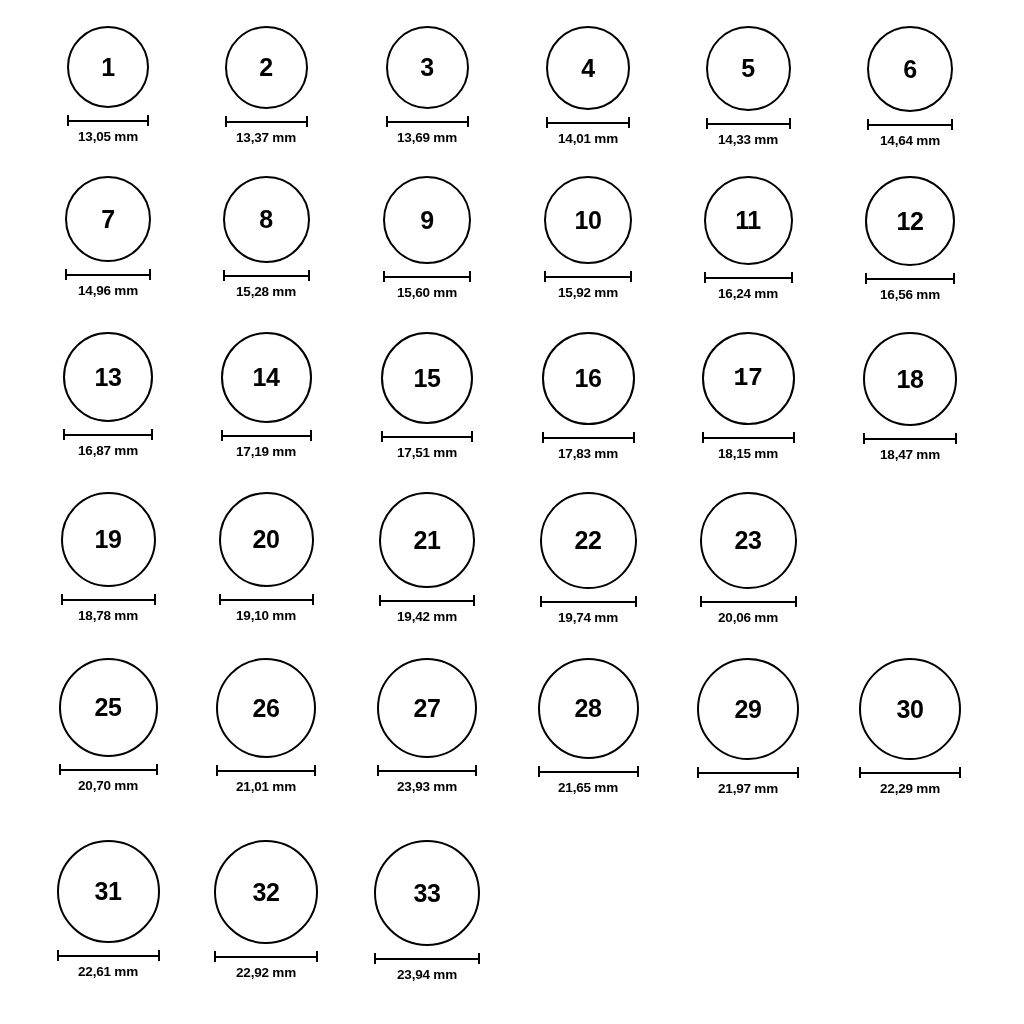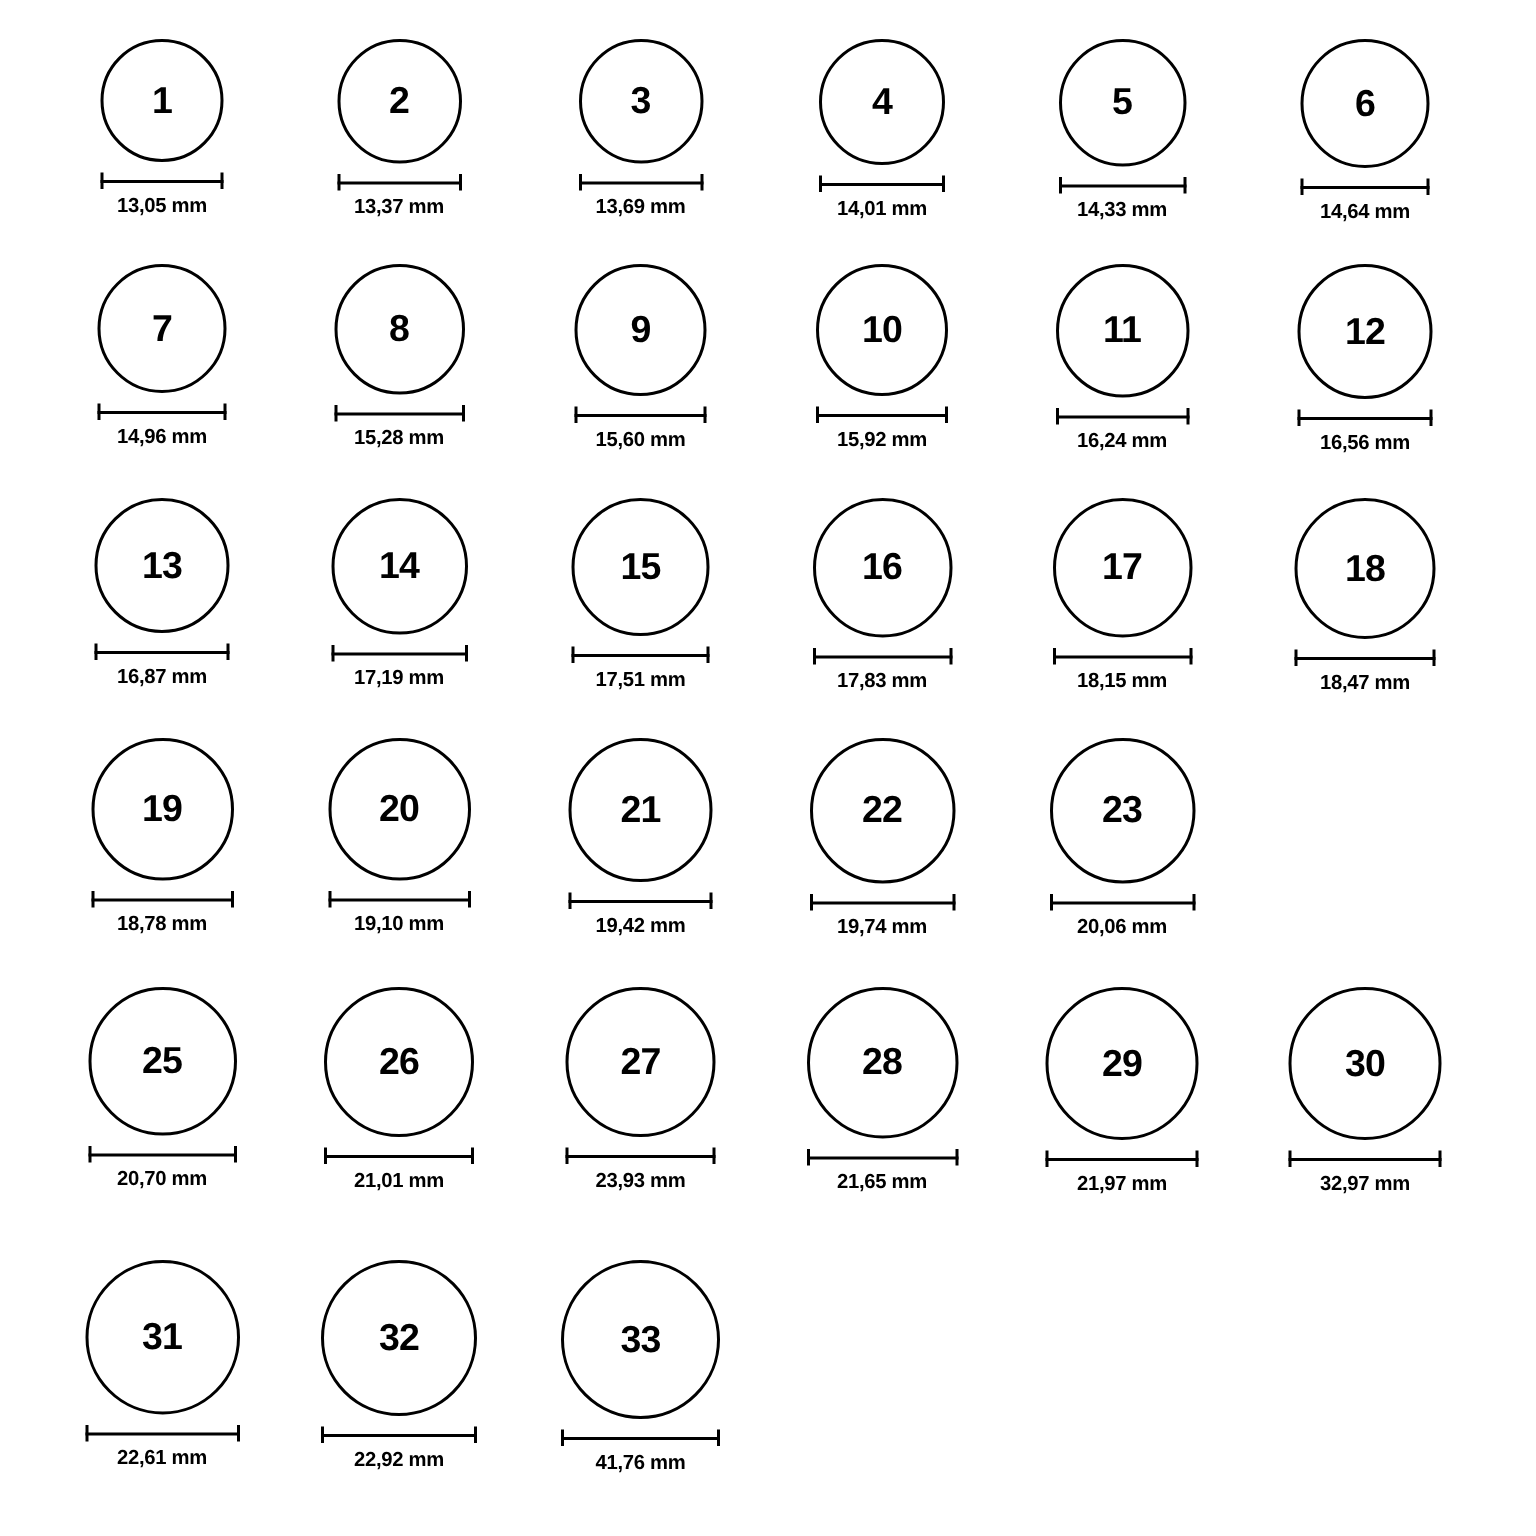--- a/index.html
+++ b/index.html
@@ -246,21 +246,21 @@
         <span class="ring-number">16</span>
       </div>
       <div class="measure" style="width: 93px;">
         <div class="measure-line"></div>
         <div class="measure-cap left"></div>
         <div class="measure-cap right"></div>
       </div>
       <div class="measure-label">17,83 mm</div>
     </div>
     <div class="ring-cell" style="left: 688px; top: 332px; width: 120px;">
-      <div class="ring-circle" style="width: 93px; height: 93px;">
+      <div class="ring-circle" style="width: 93px; height: 93px; font-family: Liberation Mono, monospace;">
         <span class="ring-number">17</span>
       </div>
       <div class="measure" style="width: 93px;">
         <div class="measure-line"></div>
         <div class="measure-cap left"></div>
         <div class="measure-cap right"></div>
       </div>
       <div class="measure-label">18,15 mm</div>
     </div>
     <div class="ring-cell" style="left: 850px; top: 332px; width: 120px;">
@@ -386,21 +386,21 @@
     </div>
     <div class="ring-cell" style="left: 850px; top: 658px; width: 120px;">
       <div class="ring-circle" style="width: 102px; height: 102px;">
         <span class="ring-number">30</span>
       </div>
       <div class="measure" style="width: 102px;">
         <div class="measure-line"></div>
         <div class="measure-cap left"></div>
         <div class="measure-cap right"></div>
       </div>
-      <div class="measure-label">32,97 mm</div>
+      <div class="measure-label">22,29 mm</div>
     </div>
     <div class="ring-cell" style="left: 48px; top: 840px; width: 120px;">
       <div class="ring-circle" style="width: 103px; height: 103px;">
         <span class="ring-number">31</span>
       </div>
       <div class="measure" style="width: 103px;">
         <div class="measure-line"></div>
         <div class="measure-cap left"></div>
         <div class="measure-cap right"></div>
       </div>
@@ -419,15 +419,15 @@
     </div>
     <div class="ring-cell" style="left: 367px; top: 840px; width: 120px;">
       <div class="ring-circle" style="width: 106px; height: 106px;">
         <span class="ring-number">33</span>
       </div>
       <div class="measure" style="width: 106px;">
         <div class="measure-line"></div>
         <div class="measure-cap left"></div>
         <div class="measure-cap right"></div>
       </div>
-      <div class="measure-label">41,76 mm</div>
+      <div class="measure-label">23,94 mm</div>
     </div>
   </div>
 
 </body></html>

